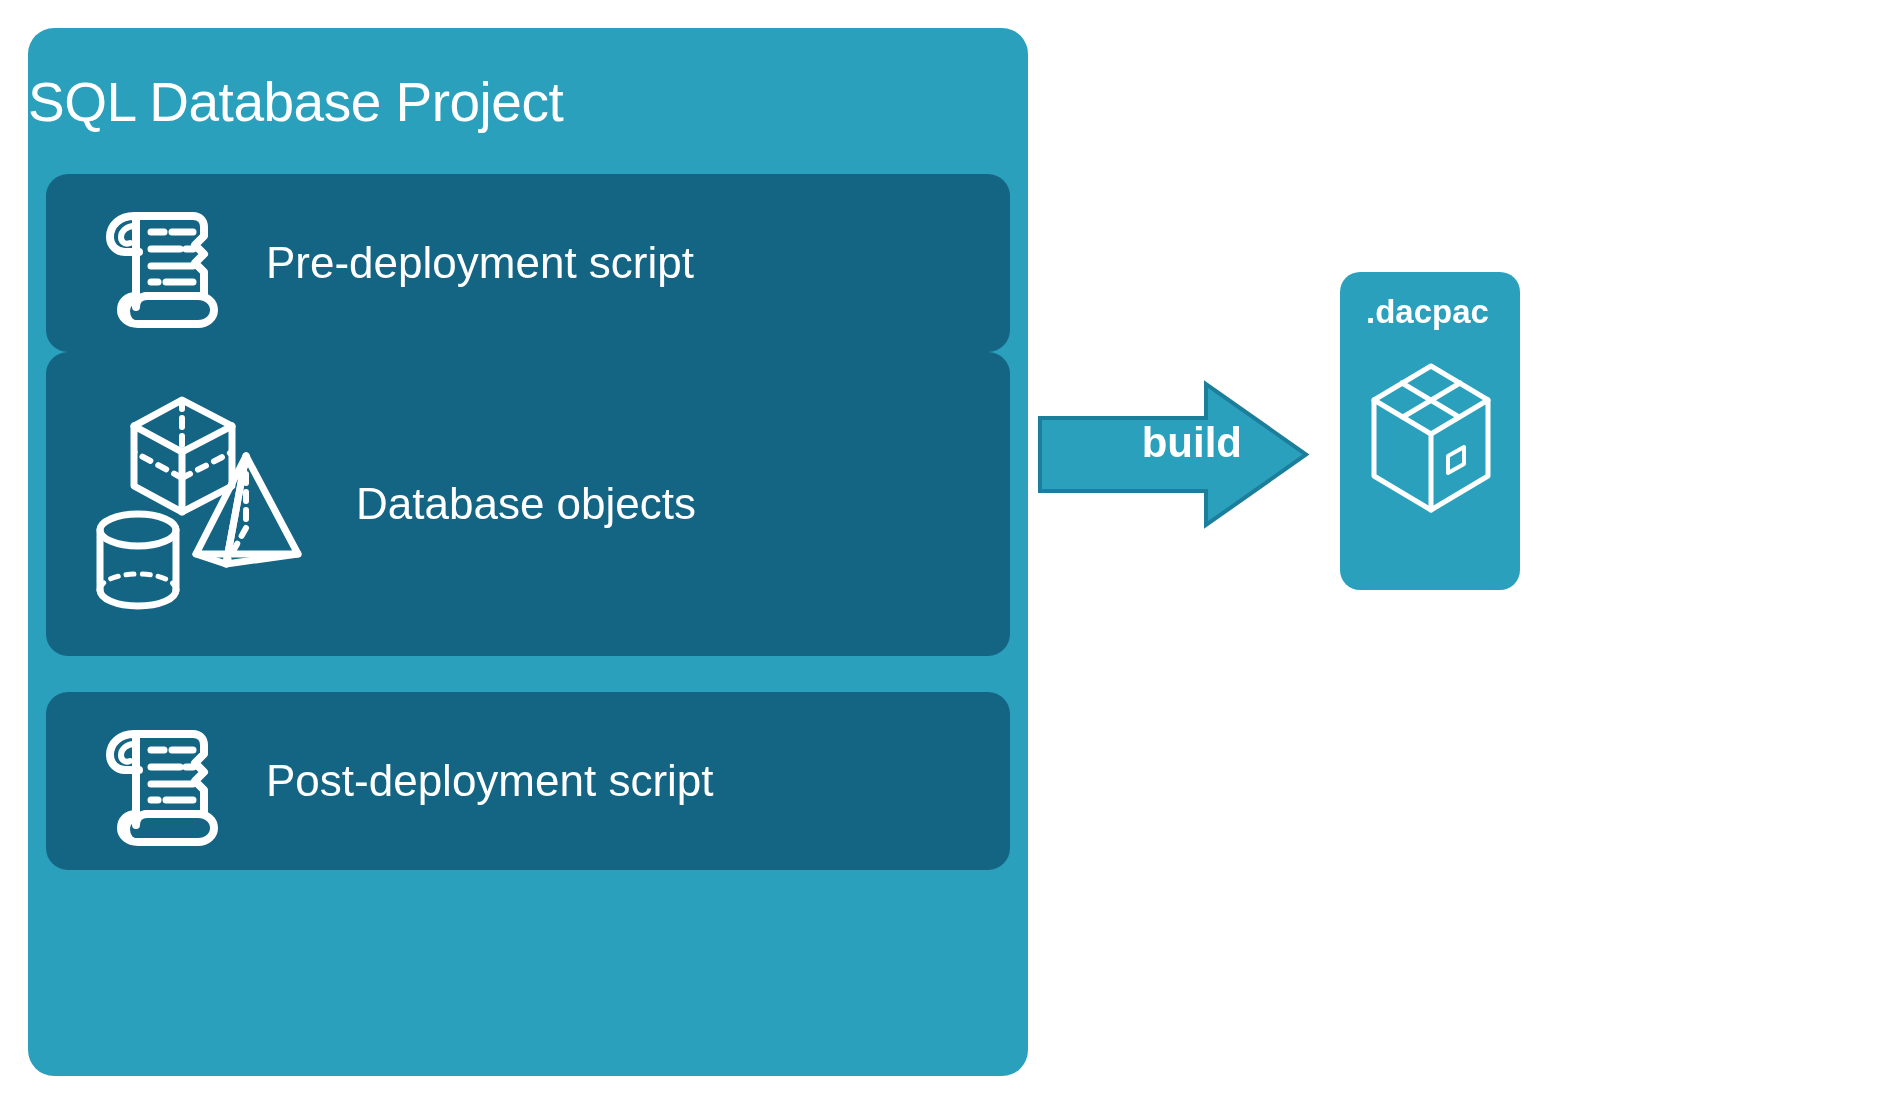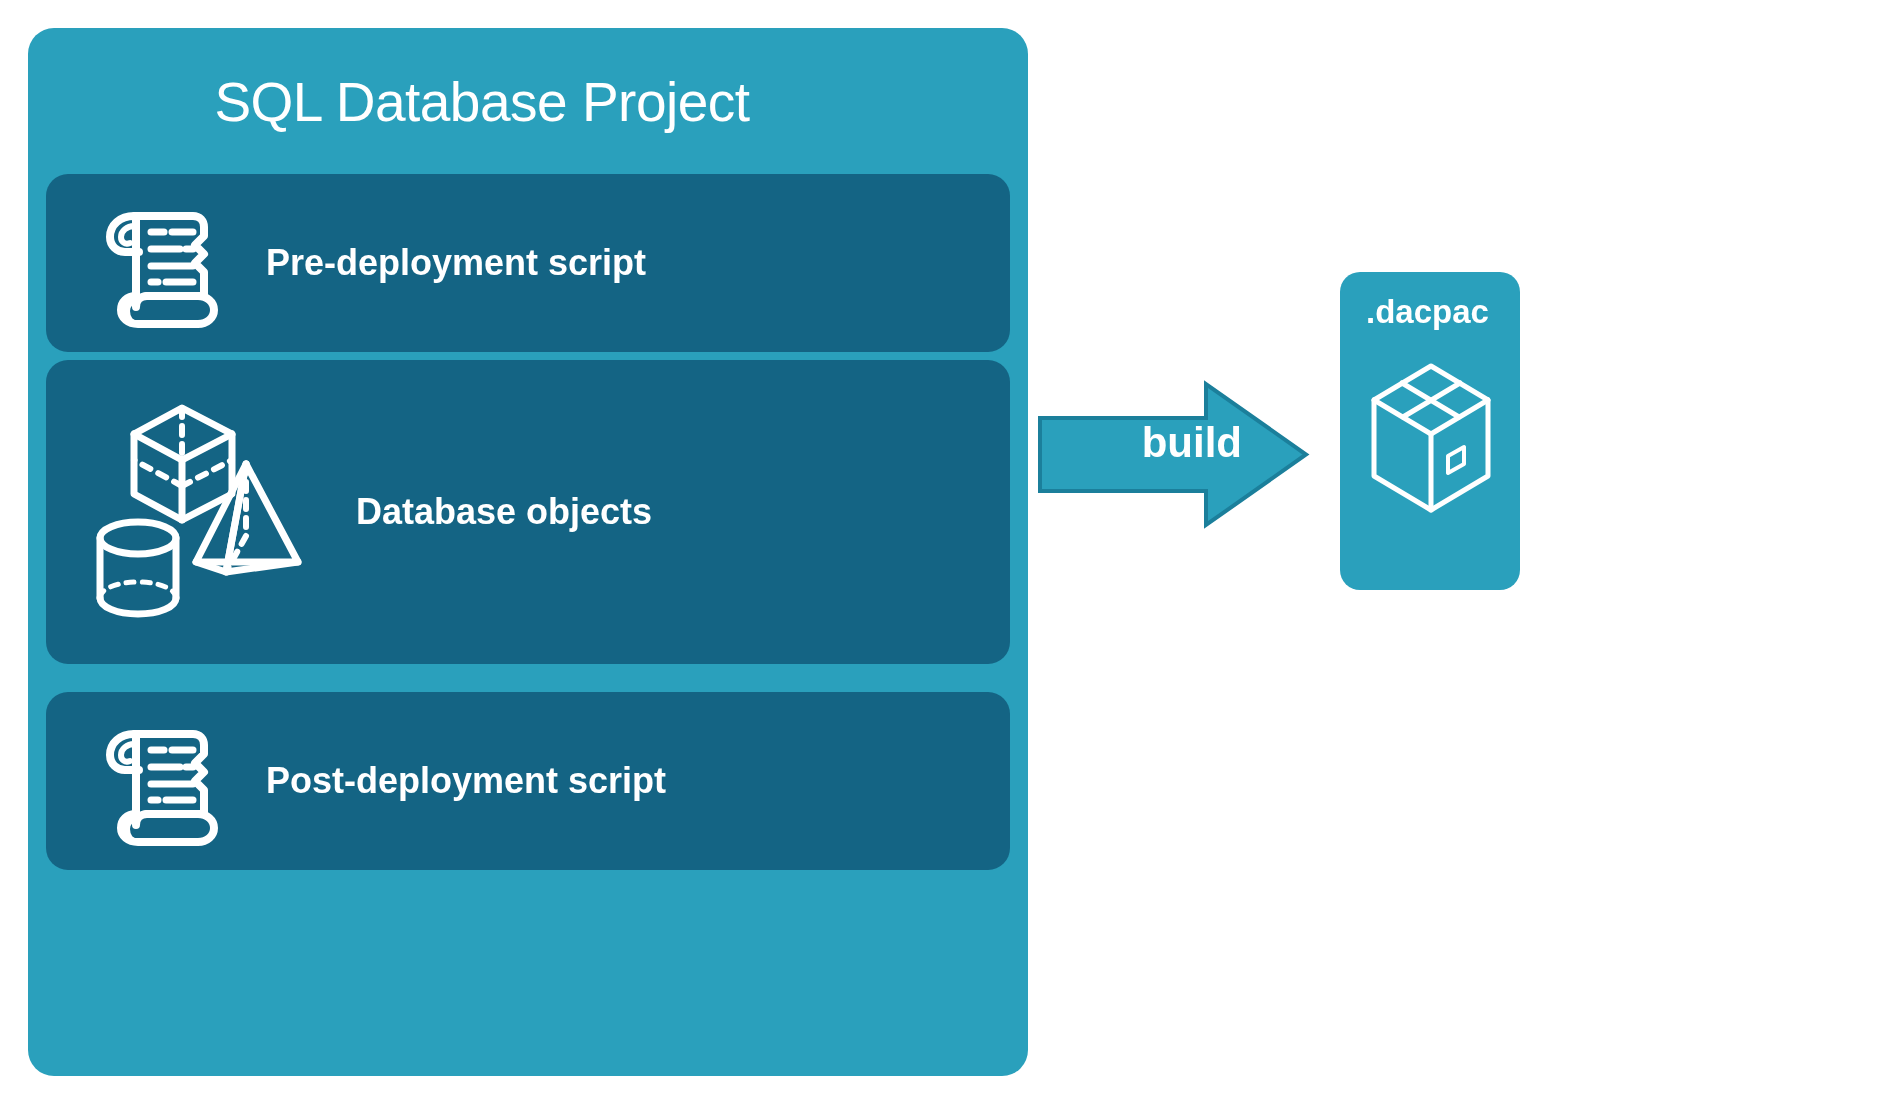--- a/index.html
+++ b/index.html
@@ -29,47 +29,46 @@
     height: 1048px;
     background: #2AA0BC;
     border-radius: 26px;
     box-sizing: border-box;
   }
   .project-title {
     position: absolute;
     left: 0;
     top: 44px;
     width: 908px;
-    text-align: center;
     color: #ffffff;
     font-size: 55px;
     font-weight: 400;
     letter-spacing: -0.5px;
     line-height: 1.1;
     white-space: nowrap;
   }
 
   
   .row {
     position: absolute;
     left: 18px;
     width: 964px;
     background: #146484;
     border-radius: 22px;
     box-sizing: border-box;
   }
   .row-pre  { top: 146px;  height: 178px; }
-  .row-obj  { top: 332px;  height: 304px; }
+  .row-obj  { top: 324px;  height: 304px; }
   .row-post { top: 664px;  height: 178px; }
 
   .row-label {
     position: absolute;
     color: #ffffff;
-    font-size: 36px;
-    font-weight: 700;
+    font-size: 44px;
+    font-weight: 400;
     line-height: 1.32;
     white-space: nowrap;
   }
   .row-pre .row-label  { left: 220px; top: 50%; transform: translateY(-50%); }
   .row-post .row-label { left: 220px; top: 50%; transform: translateY(-50%); }
   .row-obj .row-label  { left: 310px; top: 50%; transform: translateY(-50%); }
 
   .icon-slot {
     position: absolute;
     display: block;

